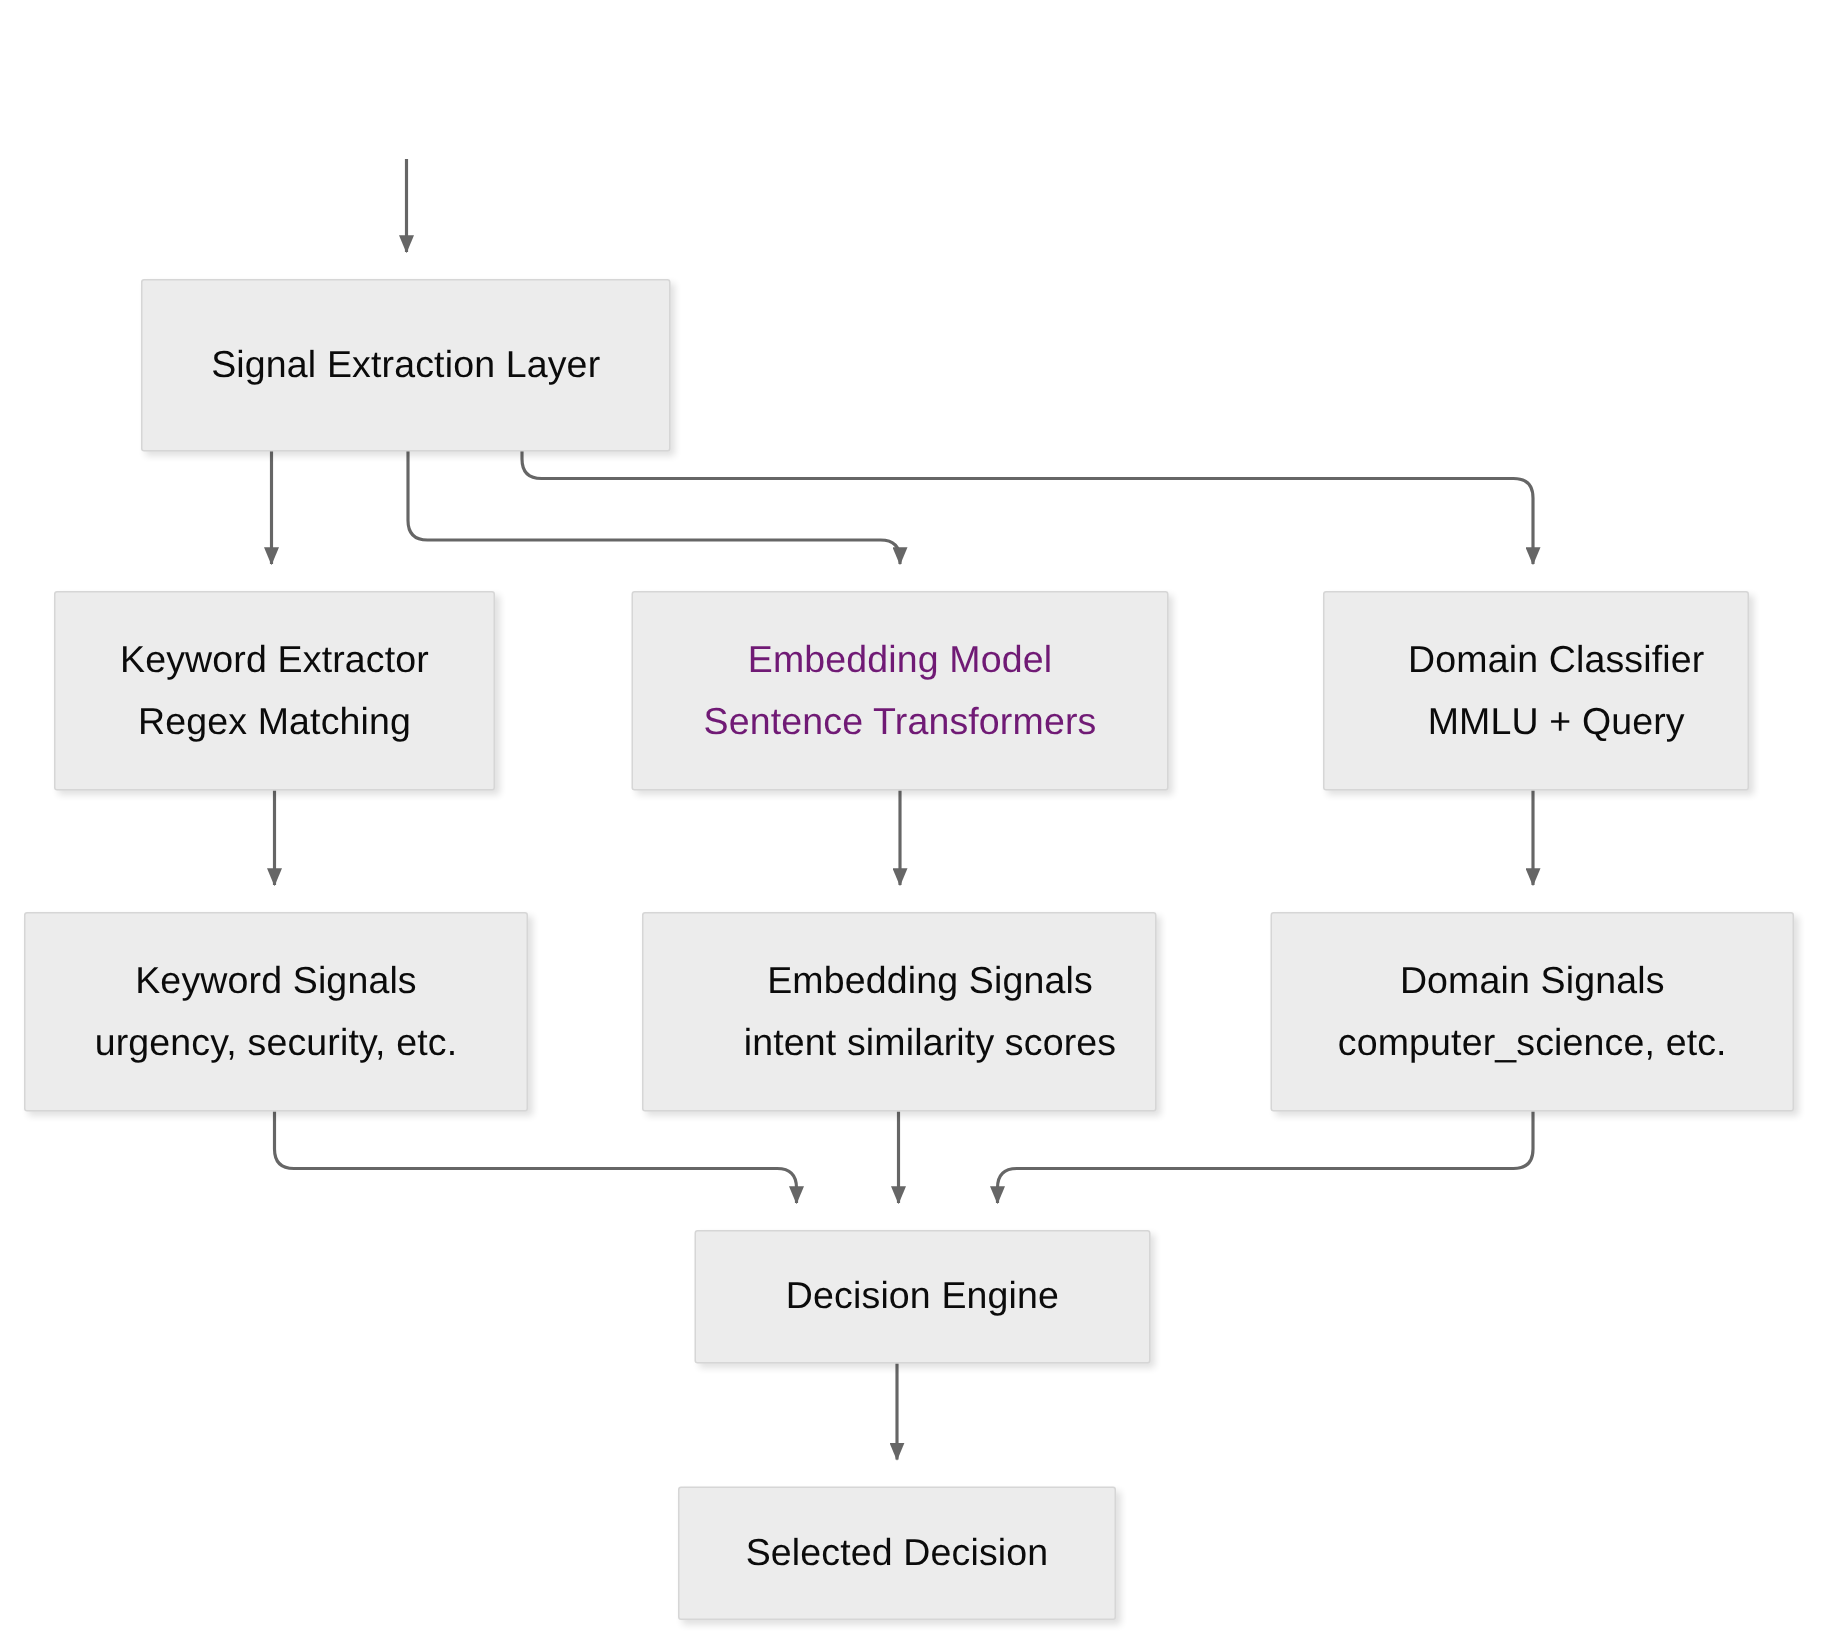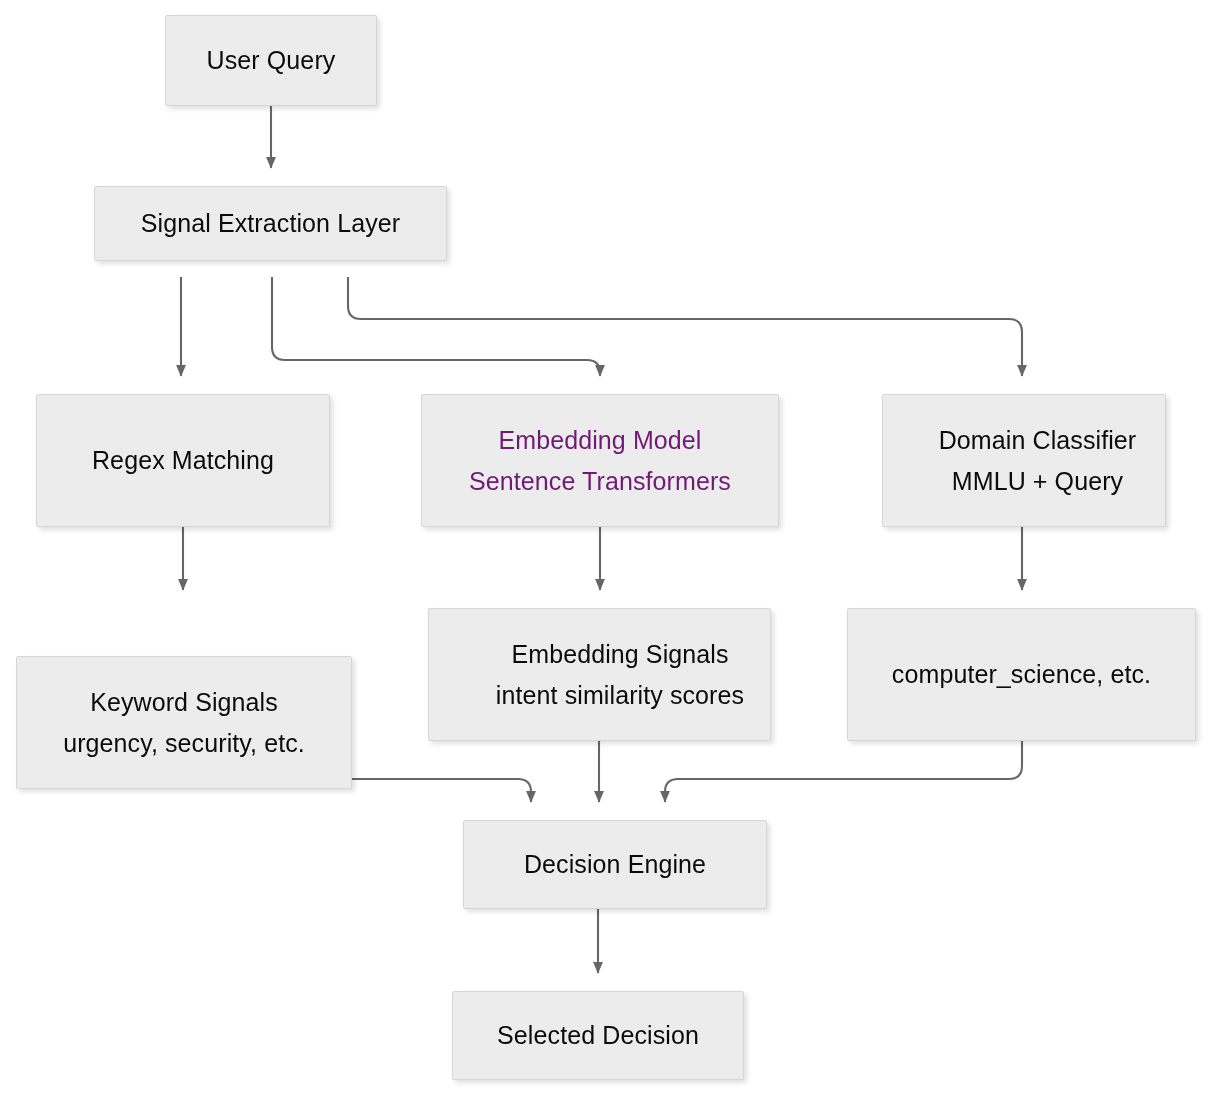--- a/index.html
+++ b/index.html
@@ -80,53 +80,52 @@
       <path d="M183,741 L183,766 Q183,779 196,779 L518,779 Q531,779 531,792 L531,802" marker-end="url(#arrowhead)"></path>
 
       <path d="M599,741 L599,802" marker-end="url(#arrowhead)"></path>
 
       <path d="M1022,741 L1022,766 Q1022,779 1009,779 L678,779 Q665,779 665,792 L665,802" marker-end="url(#arrowhead)"></path>
 
       <path d="M598,909 L598,973" marker-end="url(#arrowhead)"></path>
     </g>
   </svg>
 
-  <div class="node" style="left: 165px; top: 15px; width: 212px; height: 91px; background: rgb(236, 236, 236); border-color: rgb(214, 214, 214); color: rgb(11, 11, 11);">
-    <span class="line">User Query</span>
-  </div>
 
-  <div class="node" style="left: 94px; top: 186px; width: 353px; height: 75px; background: rgb(236, 236, 236); border-color: rgb(214, 214, 214); color: rgb(11, 11, 11);">
+  <div class="node" style="left: 94px; top: 186px; width: 353px; height: 115px; background: rgb(236, 236, 236); border-color: rgb(214, 214, 214); color: rgb(11, 11, 11);">
     <span class="line">Signal Extraction Layer</span>
   </div>
 
   <div class="node" style="left: 36px; top: 394px; width: 294px; height: 133px; background: rgb(236, 236, 236); border-color: rgb(214, 214, 214); color: rgb(11, 11, 11);">
+    <span class="line">Keyword Extractor</span>
     <span class="line">Regex Matching</span>
   </div>
 
   <div class="node" style="left: 421px; top: 394px; width: 358px; height: 133px; background: rgb(236, 236, 236); border-color: rgb(214, 214, 214); color: #701a75;">
     <span class="line">Embedding Model</span>
     <span class="line">Sentence Transformers</span>
   </div>
 
   <div class="node" style="left: 882px; top: 394px; width: 284px; height: 133px; background: rgb(236, 236, 236); border-color: rgb(214, 214, 214); color: rgb(11, 11, 11); padding-left: 27px;">
     <span class="line">Domain Classifier</span>
     <span class="line">MMLU + Query</span>
   </div>
 
-  <div class="node" style="left: 16px; top: 608px; width: 336px; height: 133px; background: rgb(236, 236, 236); border-color: rgb(214, 214, 214); color: rgb(11, 11, 11); margin-top: 48px;">
+  <div class="node" style="left: 16px; top: 608px; width: 336px; height: 133px; background: rgb(236, 236, 236); border-color: rgb(214, 214, 214); color: rgb(11, 11, 11);">
     <span class="line">Keyword Signals</span>
     <span class="line">urgency, security, etc.</span>
   </div>
 
   <div class="node" style="left: 428px; top: 608px; width: 343px; height: 133px; background: rgb(236, 236, 236); border-color: rgb(214, 214, 214); color: rgb(11, 11, 11); padding-left: 41px;">
     <span class="line">Embedding Signals</span>
     <span class="line">intent similarity scores</span>
   </div>
 
   <div class="node" style="left: 847px; top: 608px; width: 349px; height: 133px; background: rgb(236, 236, 236); border-color: rgb(214, 214, 214); color: rgb(11, 11, 11);">
+    <span class="line">Domain Signals</span>
     <span class="line">computer_science, etc.</span>
   </div>
 
   <div class="node" style="left: 463px; top: 820px; width: 304px; height: 89px; background: rgb(236, 236, 236); border-color: rgb(214, 214, 214); color: rgb(11, 11, 11);">
     <span class="line">Decision Engine</span>
   </div>
 
   <div class="node" style="left: 452px; top: 991px; width: 292px; height: 89px; background: rgb(236, 236, 236); border-color: rgb(214, 214, 214); color: rgb(11, 11, 11);">
     <span class="line">Selected Decision</span>
   </div>

